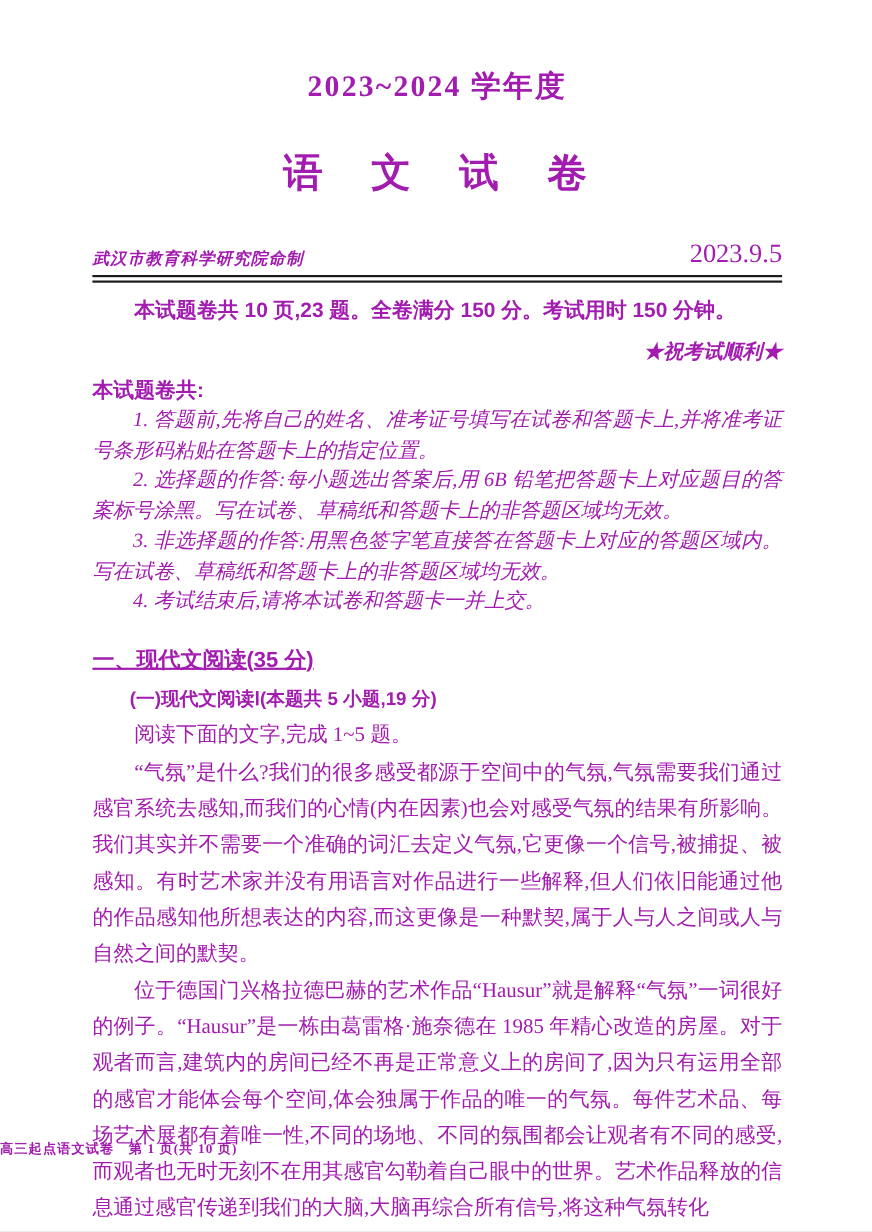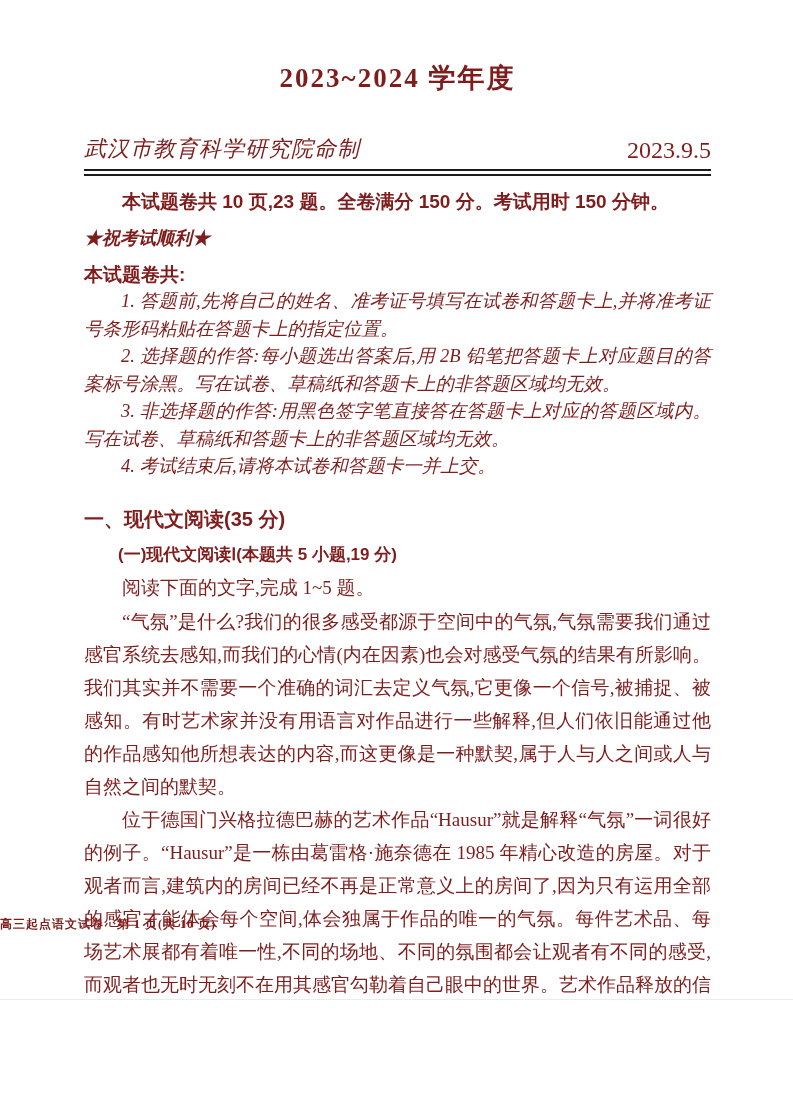--- a/index.html
+++ b/index.html
@@ -1,22 +1,22 @@
 <!DOCTYPE html>
 <html><head>
 <meta charset="utf-8">
 <style>
   html, body { margin: 0; padding: 0; background: #ffffff; }
   .page {
     position: relative;
     width: 793px;
-    height: 1000px;
+    height: 1120px;
     margin: 0 auto;
     background: #ffffff;
-    color: #7f1d1d;
+    color: #a21caf;
     box-sizing: border-box;
     padding: 62px 82px 0 84px;
     overflow: hidden;
     font-family: "Liberation Serif", serif;
     border-bottom: 1px solid #ececec;
   }
   .title-block { text-align: center; }
   .title-year {
     font-size: 27px;
     font-weight: bold;
@@ -38,42 +38,42 @@
     margin-top: 42px;
     font-family: "Liberation Sans", sans-serif;
   }
   .issuer-row {
     display: flex;
     justify-content: space-between;
     align-items: flex-end;
     margin-top: 40px;
   }
   .issuer {
-    font-size: 22px;
-    font-weight: normal;
+    font-size: 15px;
+    font-weight: bold;
     font-style: italic;
     letter-spacing: 1px;
   }
   .exam-date { font-size: 24px; font-weight: normal; }
   .double-rule {
     margin-top: 5px;
     height: 3px;
     border-top: 2px solid #1b1b1b;
     border-bottom: 2px solid #1b1b1b;
   }
   .intro {
     margin: 13px 0 0;
     font-size: 19px;
     font-weight: bold;
     text-indent: 2em;
     line-height: 26px;
     font-family: "Liberation Sans", sans-serif;
   }
   .blessing {
-    text-align: left;
+    text-align: right;
     font-size: 18px;
     font-weight: bold;
     font-style: italic;
     margin-top: 11px;
     line-height: 24px;
   }
   .notices-heading {
     font-size: 19px;
     font-weight: bold;
     margin-top: 12px;
@@ -86,20 +86,21 @@
     text-indent: 2em;
     text-align: justify;
     font-style: italic;
   }
   .section-heading {
     font-size: 20px;
     font-weight: bold;
     margin-top: 24px;
     line-height: 28px;
     font-family: "Liberation Sans", sans-serif;
+    text-decoration: underline;
   }
   .subsection-heading {
     font-size: 17px;
     font-weight: bold;
     margin-top: 8px;
     text-indent: 2em;
     line-height: 28px;
     font-family: "Liberation Sans", sans-serif;
   }
   .instruction {
@@ -126,38 +127,39 @@
     letter-spacing: 1px;
   }
 </style>
 </head>
 <body>
 
 <div class="page">
 
   <div class="title-block">
     <div class="title-year">2023~2024 学年度</div>
+    <div class="title-subject">语　文　试　卷</div>
   </div>
 
   <div class="issuer-row">
     <span class="issuer">武汉市教育科学研究院命制</span>
     <span class="exam-date">2023.9.5</span>
   </div>
 
   <div class="double-rule"></div>
 
   <p class="intro">本试题卷共 10 页,23 题。全卷满分 150 分。考试用时 150 分钟。</p>
 
   <div class="blessing">★祝考试顺利★</div>
 
   <div class="notices-heading">本试题卷共:</div>
 
   <div class="notices">
       <div class="notice-item">1. 答题前,先将自己的姓名、准考证号填写在试卷和答题卡上,并将准考证号条形码粘贴在答题卡上的指定位置。</div>
-      <div class="notice-item">2. 选择题的作答:每小题选出答案后,用 2B 铅笔把答题卡上对应题目的答案标号涂黑。写在试卷、草稿纸和答题卡上的非答题区域均无效。</div>
+      <div class="notice-item">2. 选择题的作答:每小题选出答案后,用 6B 铅笔把答题卡上对应题目的答案标号涂黑。写在试卷、草稿纸和答题卡上的非答题区域均无效。</div>
       <div class="notice-item">3. 非选择题的作答:用黑色签字笔直接答在答题卡上对应的答题区域内。写在试卷、草稿纸和答题卡上的非答题区域均无效。</div>
       <div class="notice-item">4. 考试结束后,请将本试卷和答题卡一并上交。</div>
     </div>
 
   <div class="section-heading">一、现代文阅读(35 分)</div>
   <div class="subsection-heading">(一)现代文阅读Ⅰ(本题共 5 小题,19 分)</div>
   <div class="instruction">阅读下面的文字,完成 1~5 题。</div>
 
   <div class="passage">
       <div class="passage-paragraph">“气氛”是什么?我们的很多感受都源于空间中的气氛,气氛需要我们通过感官系统去感知,而我们的心情(内在因素)也会对感受气氛的结果有所影响。我们其实并不需要一个准确的词汇去定义气氛,它更像一个信号,被捕捉、被感知。有时艺术家并没有用语言对作品进行一些解释,但人们依旧能通过他的作品感知他所想表达的内容,而这更像是一种默契,属于人与人之间或人与自然之间的默契。</div>

